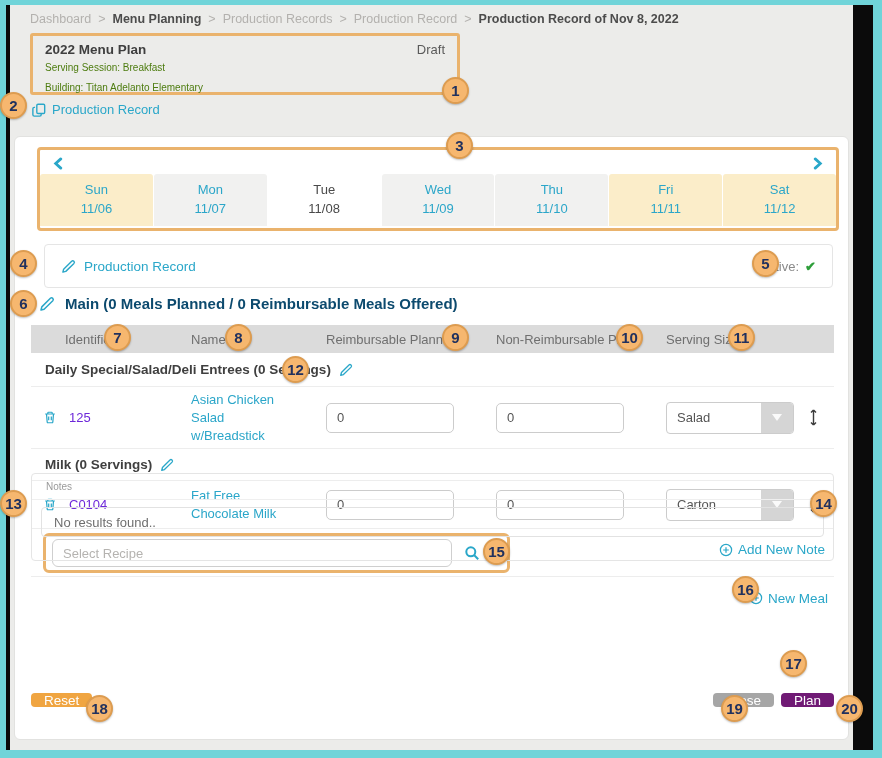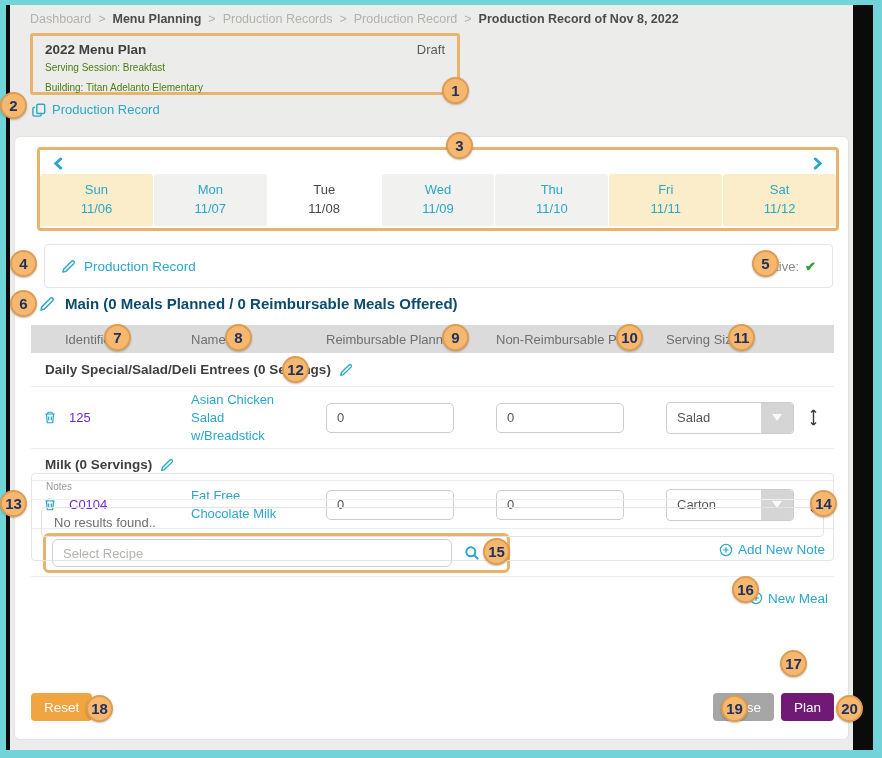--- a/index.html
+++ b/index.html
@@ -88,21 +88,21 @@
 
   
   .notes-panel { position:absolute; left:16px; top:336px; width:803px; height:88px; border:1px solid #e5e5e5; border-radius:4px; }
   .notes-head { padding:7px 14px; font-size:10px; color:#9a9a9a; border-bottom:1px solid #efefef; }
   .notes-body { padding:7px 9px 0 9px; }
   .notes-empty { border:1px solid #e2e2e2; border-radius:4px; height:30px; display:flex; align-items:center; padding-left:12px; font-size:13px; color:#6e6e6e; }
   .notes-foot { display:flex; justify-content:flex-end; padding:5px 8px 0 0; }
 
   
   .footer { position:absolute; left:16px; top:556px; width:803px; display:flex; justify-content:space-between; align-items:center; }
-  .btn { height:28px; border:none; border-radius:4px; color:#fff; font-size:13.5px; padding:0 13px; font-family:"Liberation Sans",sans-serif; cursor:pointer; }
+  .btn { height:14px; border:none; border-radius:4px; color:#fff; font-size:13.5px; padding:0 13px; font-family:"Liberation Sans",sans-serif; cursor:pointer; }
   .btn-reset { background:#F0A541; }
   .btn-close { background:#A6A6A6; }
   .btn-plan  { background:#701a75; }
   .footer .right-btns { display:flex; gap:7px; }
 
   
   .badge { position:absolute; width:27px; height:27px; border-radius:50%; background:#F6B76F; border:2px solid #DD9C50; color:#21315E; font-size:15px; font-weight:bold; display:flex; align-items:center; justify-content:center; z-index:50; box-shadow:0 1px 2px rgba(0,0,0,0.25); }
 
   svg { display:block; }
 </style>

